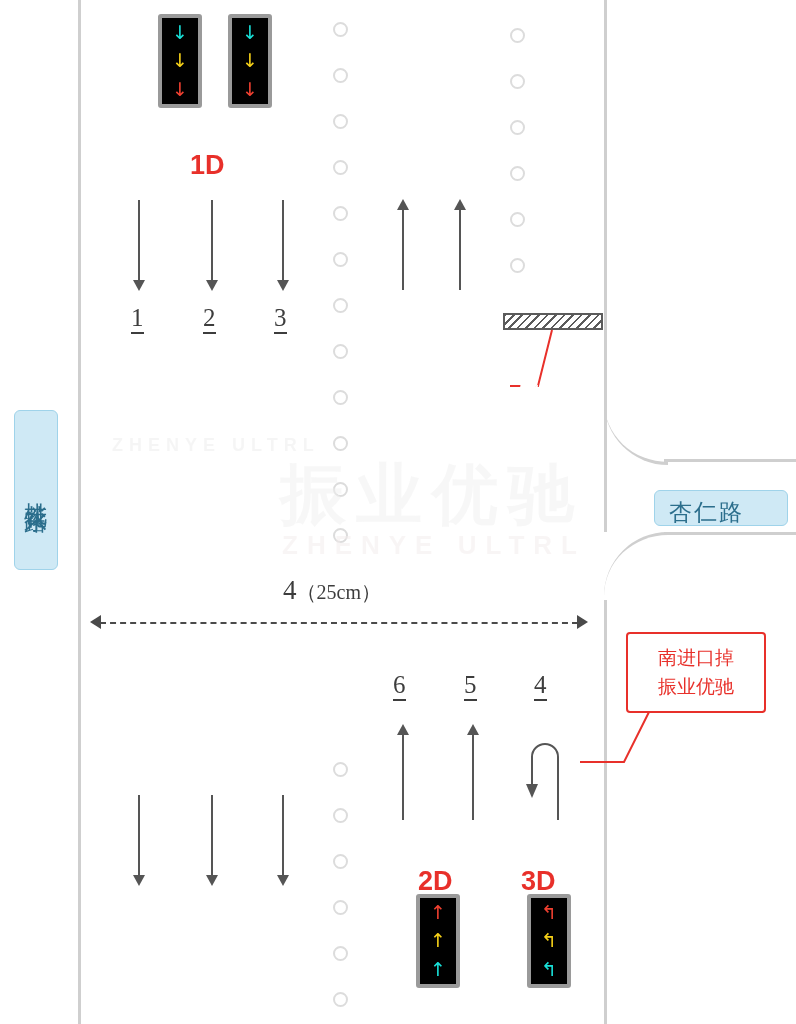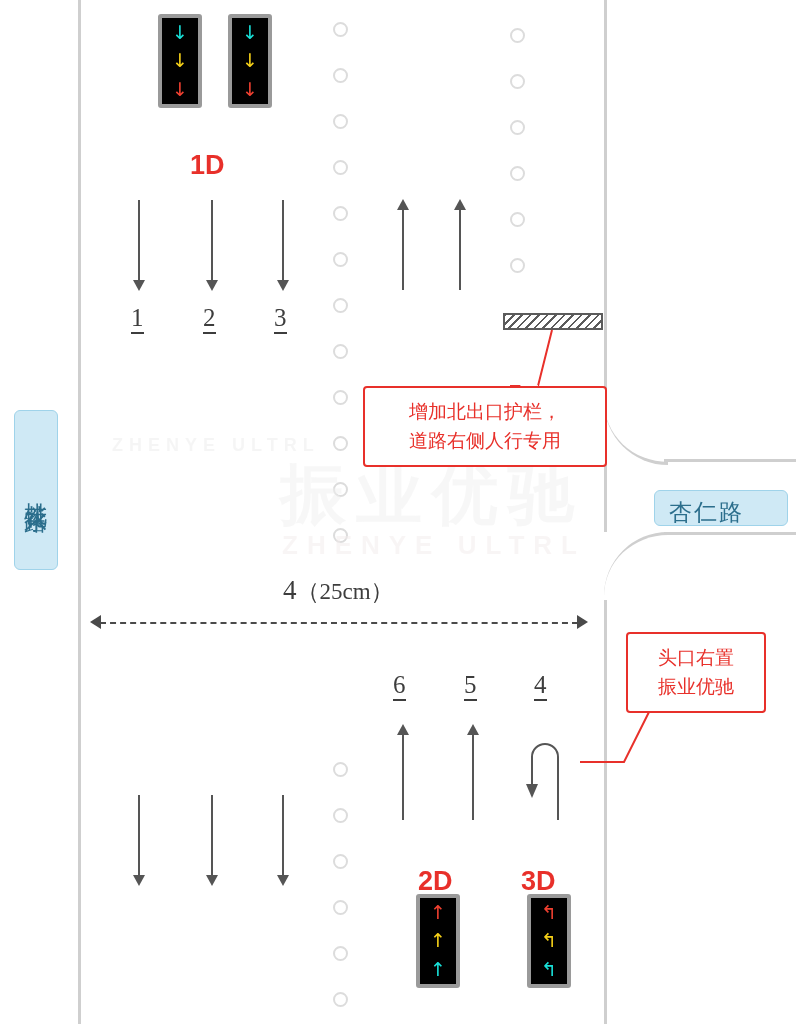--- a/index.html
+++ b/index.html
@@ -168,21 +168,21 @@
   .dim-cap.left  { left:0;  border-right:11px solid #4a4a4a; }
   .dim-cap.right { right:0; border-left:11px solid #4a4a4a; }
   .dim-label {
     position:absolute;
     font-size:25px;
     color:#3d3d3d;
     font-family:"Liberation Serif", serif;
     white-space:nowrap;
   }
   .dim-label .big { font-size:27px; }
-  .dim-label .sm  { font-size:23px; }
+  .dim-label .sm  { font-size:20px; }
 
   
   .watermark {
     position:absolute;
     left:110px; top:430px;
     width:560px; height:150px;
     opacity:0.5;
     pointer-events:none;
     z-index:1;
   }
@@ -293,24 +293,20 @@
   </div>
 
   <div class="barrier" style="left:503px; top:313px; width:100px; height:17px;"></div>
 
   <div class="leader" style="left:360px; top:330px; width:250px; height:80px;">
     <svg width="250" height="80">
       <path d="M192,0 L178,56 L150,56" stroke="#e8302a" stroke-width="2" fill="none"></path>
       <path d="M162,48 L178,56 L160,62 Z" fill="#ffffff" stroke="#ffffff" stroke-width="1"></path>
     </svg>
   </div>
-  <div class="callout" style="left:363px; top:386px; width:244px;">
-    <span class="ln">增加北出口护栏，</span>
-    <span class="ln">道路右侧人行专用</span>
-  </div>
 
   <div class="street vert" style="left:14px; top:410px; width:44px; height:160px;">桃花东路</div>
   <div class="street horiz" style="left:654px; top:490px; width:134px; height:36px; line-height:26px;">杏仁路</div>
 
   <div class="dim-label" style="left:283px; top:575px;">
     <span class="big">4</span><span class="sm">（25cm）</span>
   </div>
   <div class="dim-wrap" style="left:90px; top:608px; width:498px; height:28px;">
     <div class="dim-cap left"></div>
     <div class="dim-line"></div>
@@ -336,21 +332,21 @@
       <path d="M6,62 L18,62 L12,76 Z" fill="#555"></path>
     </svg>
   </div>
 
   <div class="leader" style="left:560px; top:700px; width:120px; height:110px;">
     <svg width="120" height="110">
       <path d="M90,10 L64,62 L20,62" stroke="#e8302a" stroke-width="2" fill="none"></path>
     </svg>
   </div>
   <div class="callout" style="left:626px; top:632px; width:140px;">
-    <span class="ln">头口右置</span>
+    <span class="ln">南进口掉</span>
     <span class="ln">振业优驰</span>
   </div>
 
   <div class="sig-label" style="left:418px; top:840px;">2D</div>
   <div class="sig-label" style="left:521px; top:840px;">3D</div>
 
   <div class="signal" style="left:416px; top:894px; width:44px; height:94px;">
     <span class="glyph" style="color:#f04030;">↑</span>
     <span class="glyph" style="color:#f5d018;">↑</span>
     <span class="glyph" style="color:#18e0d8;">↑</span>

